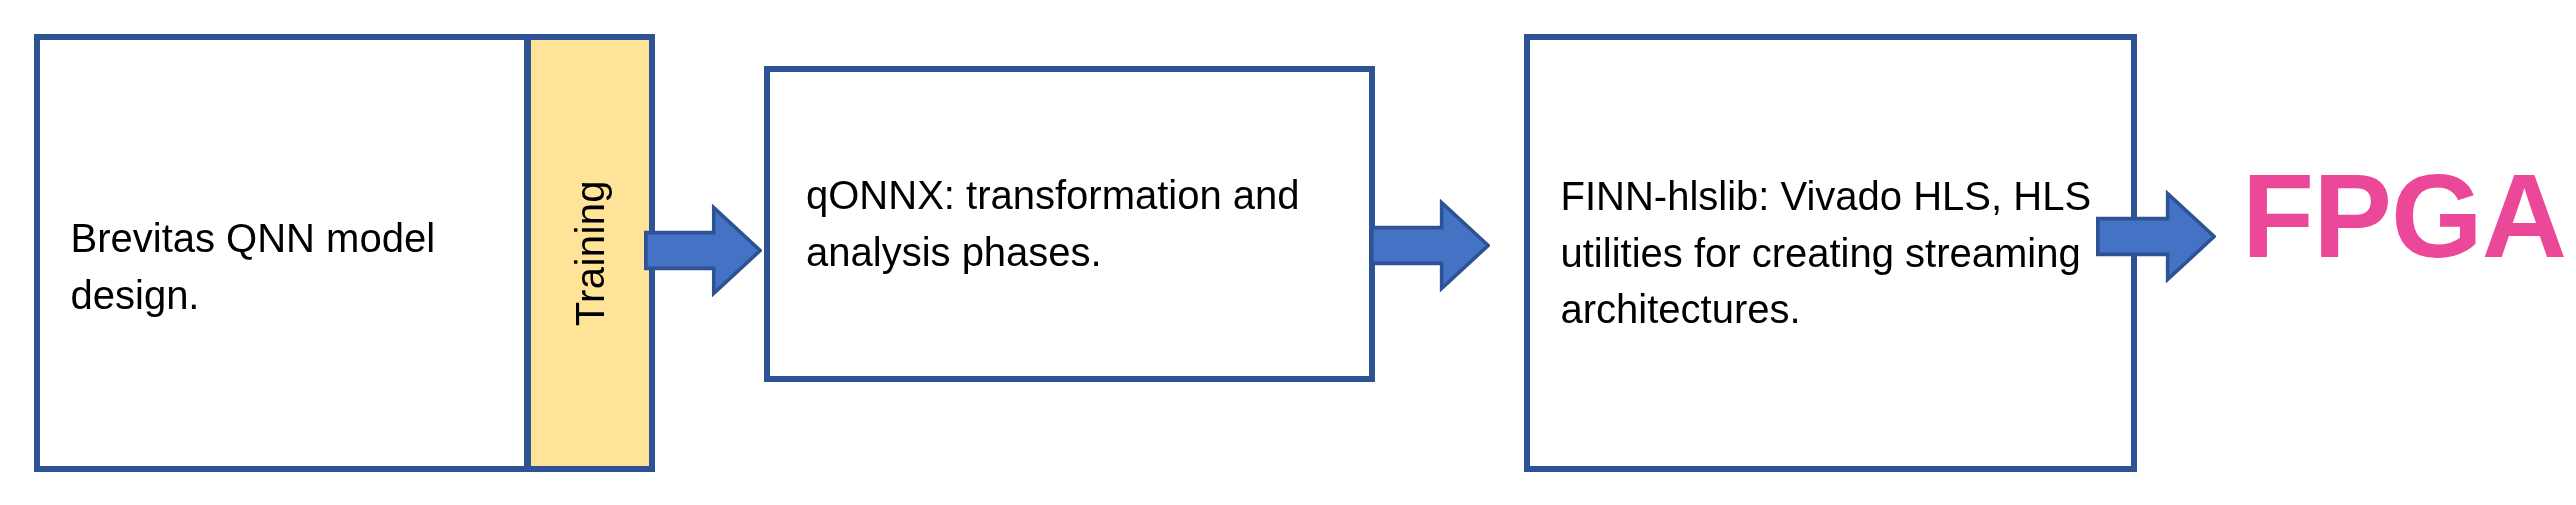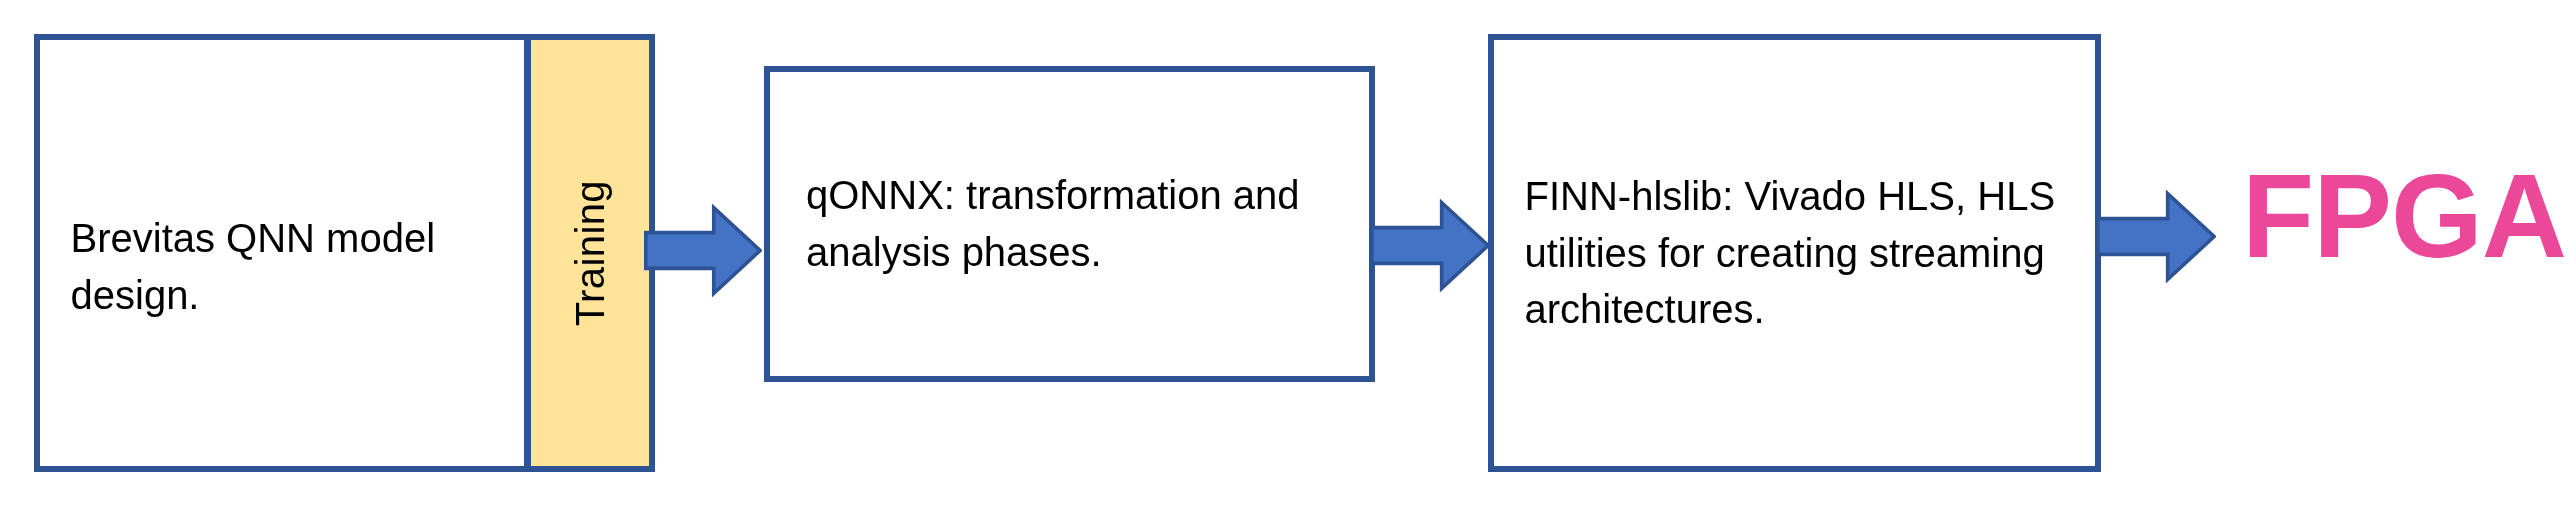--- a/index.html
+++ b/index.html
@@ -75,21 +75,21 @@
     left: 764px;
     top: 34px;
     width: 611px;
     height: 316px;
     margin-top: 32px;
   }
   #box-qonnx .proc-text { padding-left: 36px; padding-right: 16px; }
 
   
   #box-hlslib {
-    left: 1488px;
+    left: 1524px;
     top: 34px;
     width: 613px;
     height: 438px;
   }
   #box-hlslib .proc-text { padding-left: 30.5px; padding-right: 12.6px; }
 
   
   .arrow {
     position: absolute;
     height: 93px;

